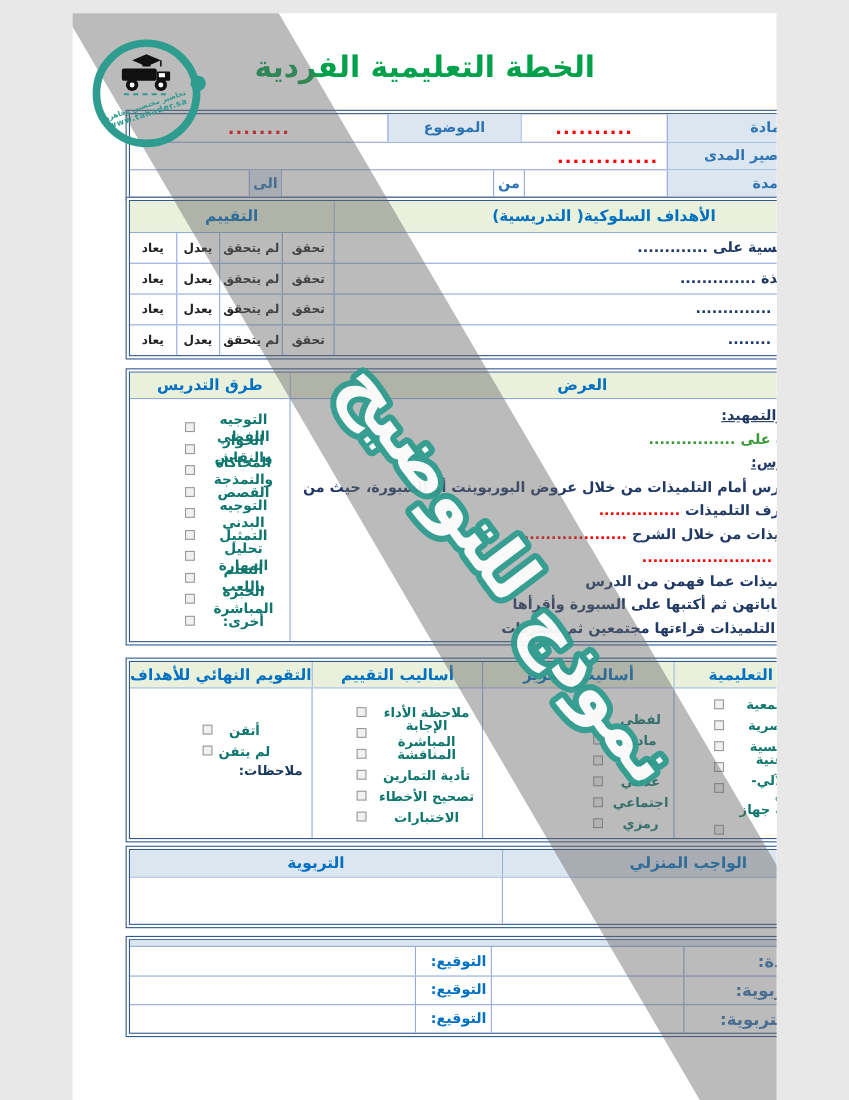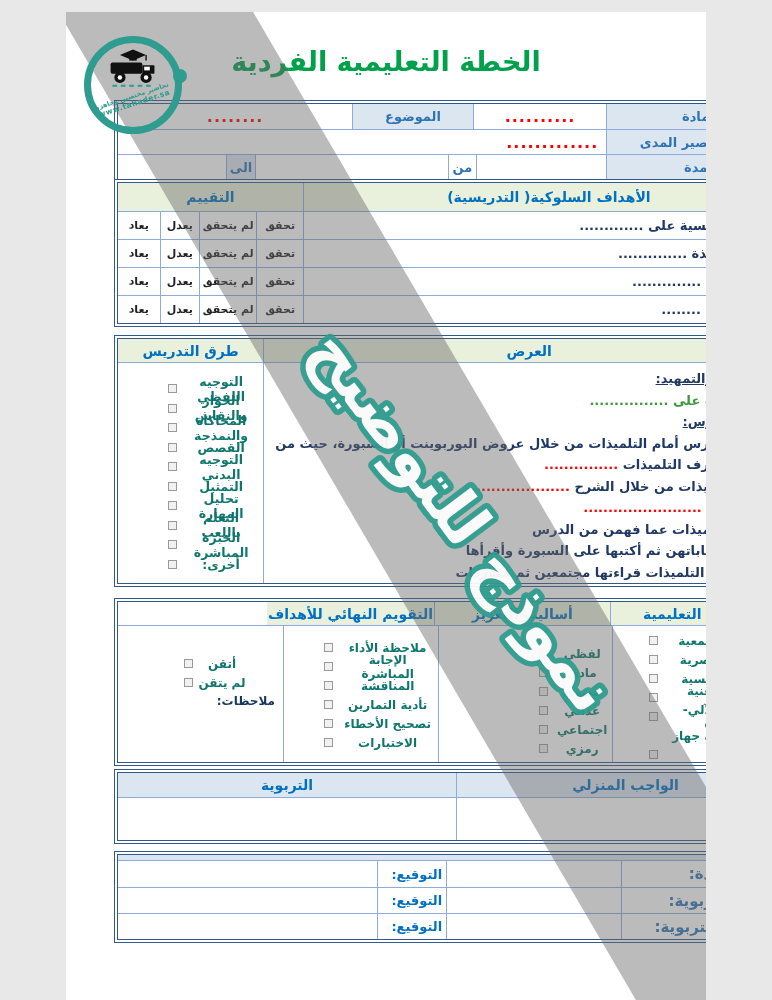--- a/index.html
+++ b/index.html
@@ -222,20 +222,21 @@
             </li>
         </ul>
       </div>
     </div>
   </div>
 
   <div class="tbl" id="grid4">
     <div class="r hrow" style="border-bottom:1px solid #8FAADC">
       <div class="cell hdr vcenter aids">الوسائل التعليمية</div>
       <div class="cell hdr vcenter rein">أساليب التعزيز</div>
+      <div class="cell hdr vcenter assm">أساليب التقييم</div>
       <div class="cell hdr vcenter fin">التقويم النهائي للأهداف</div>
     </div>
     <div class="r brow">
       <div class="cell aids">
         <ul class="cklist">
           <li class="ck">
               <span class="lbl">الوسائل السمعية</span>
               <span class="cbx"></span>
             </li>
           <li class="ck">

